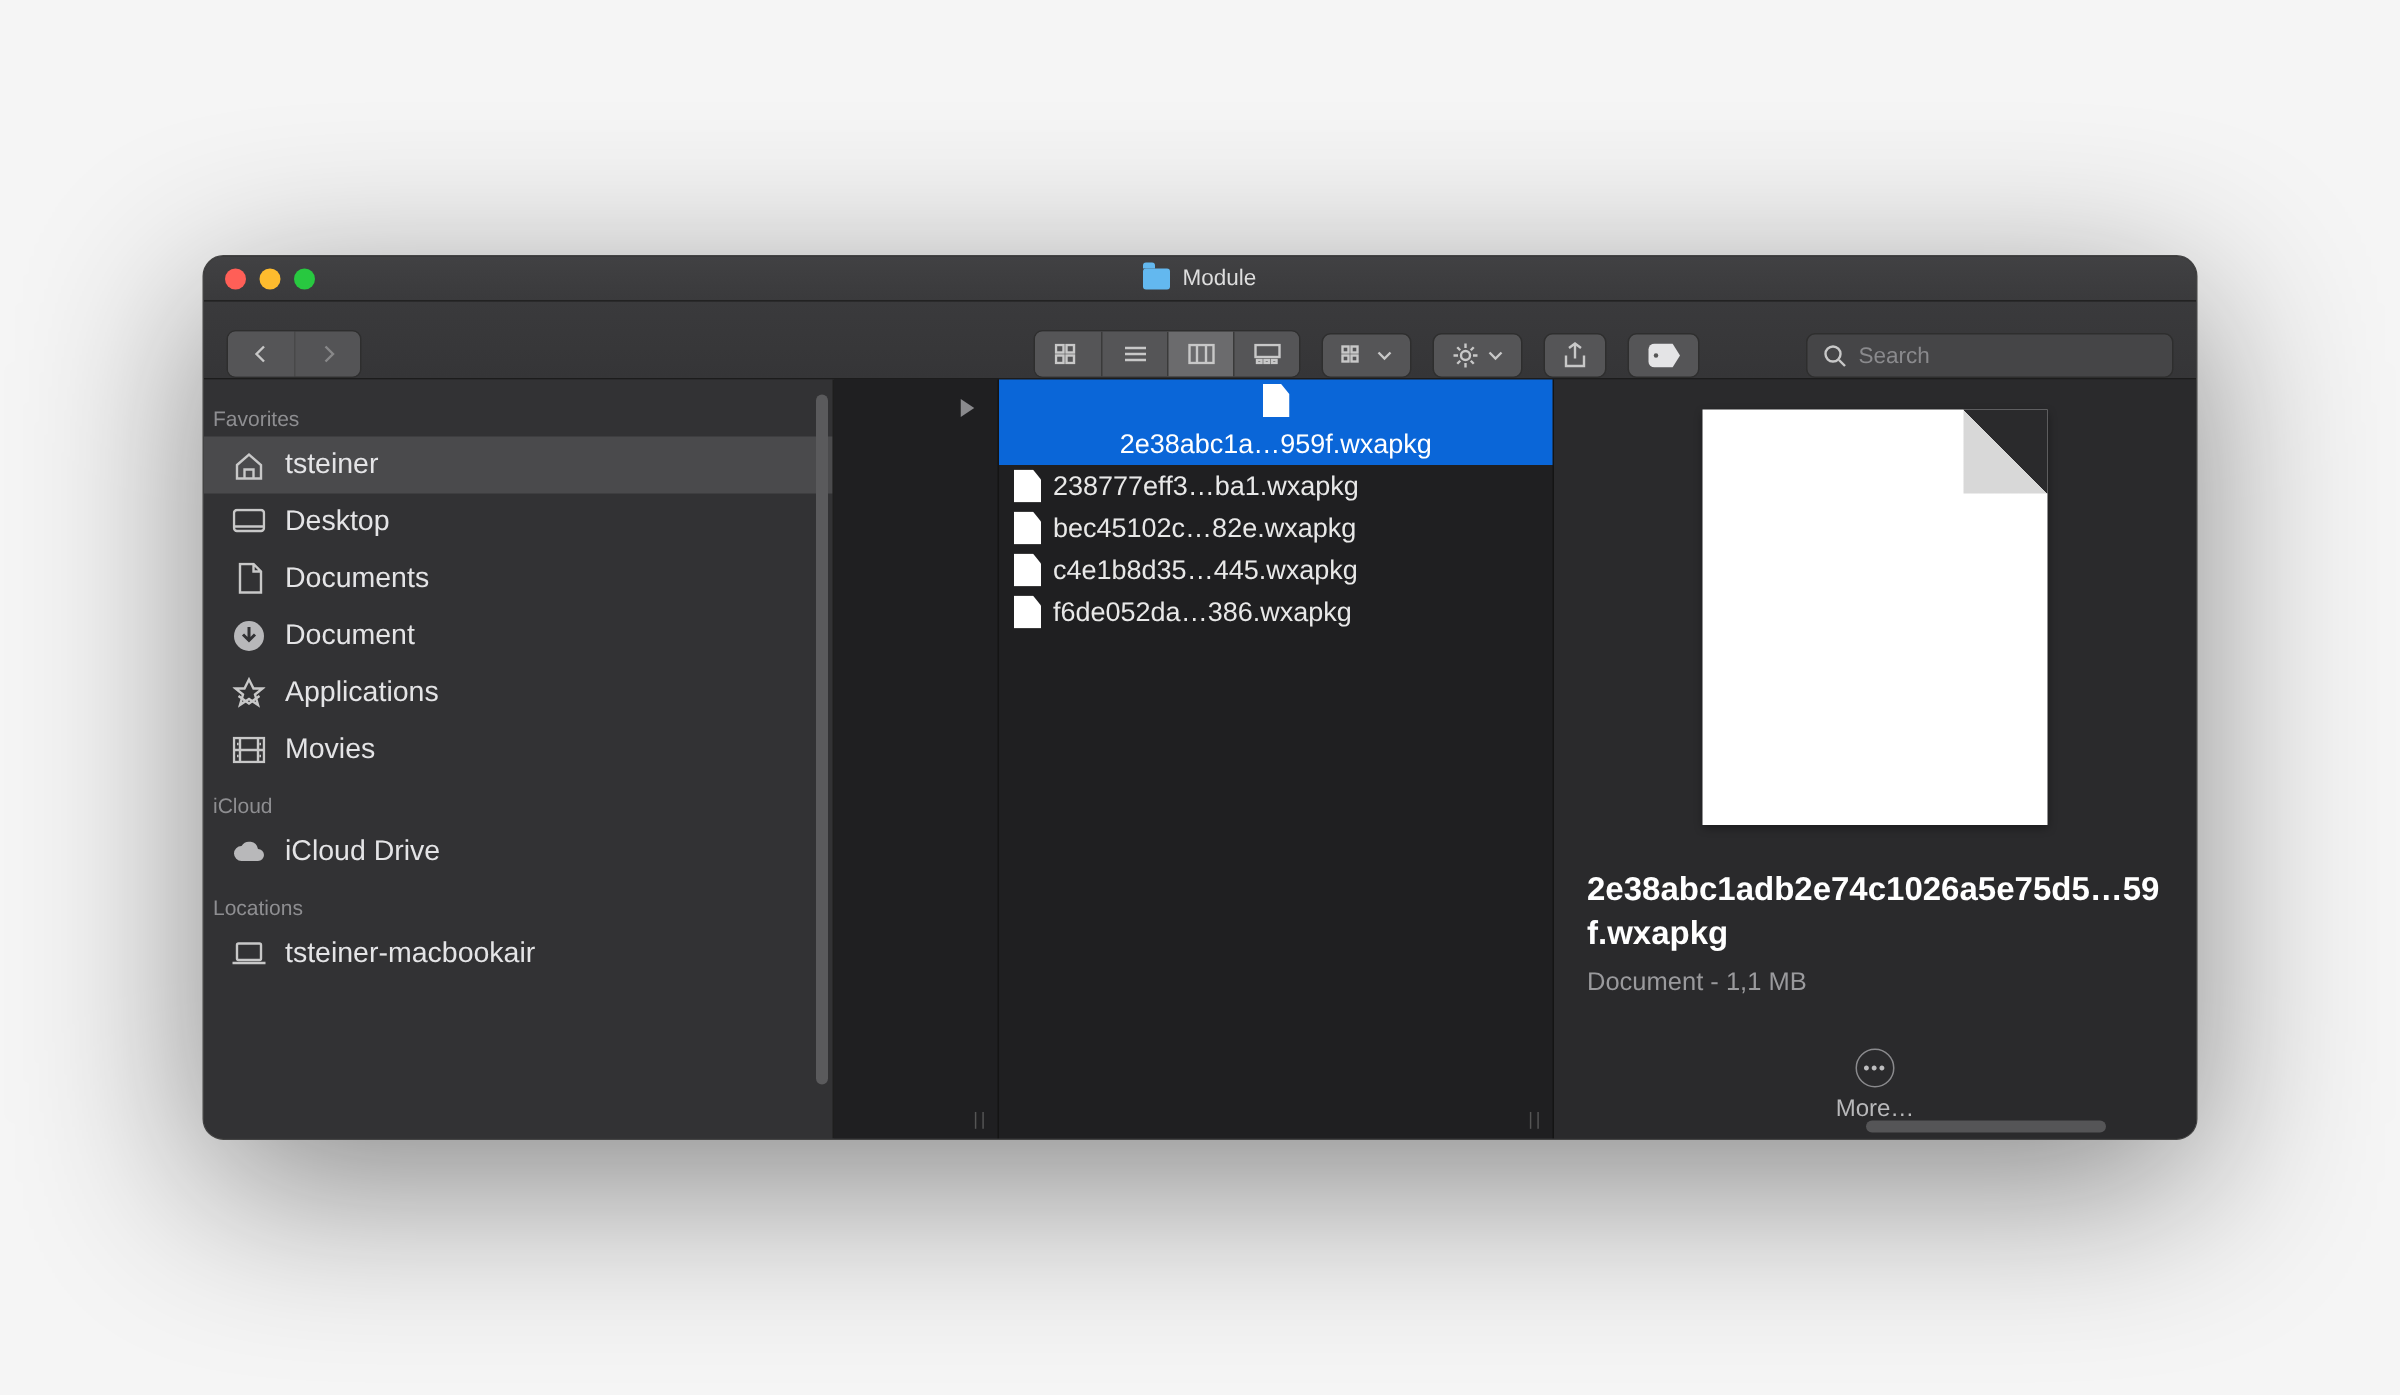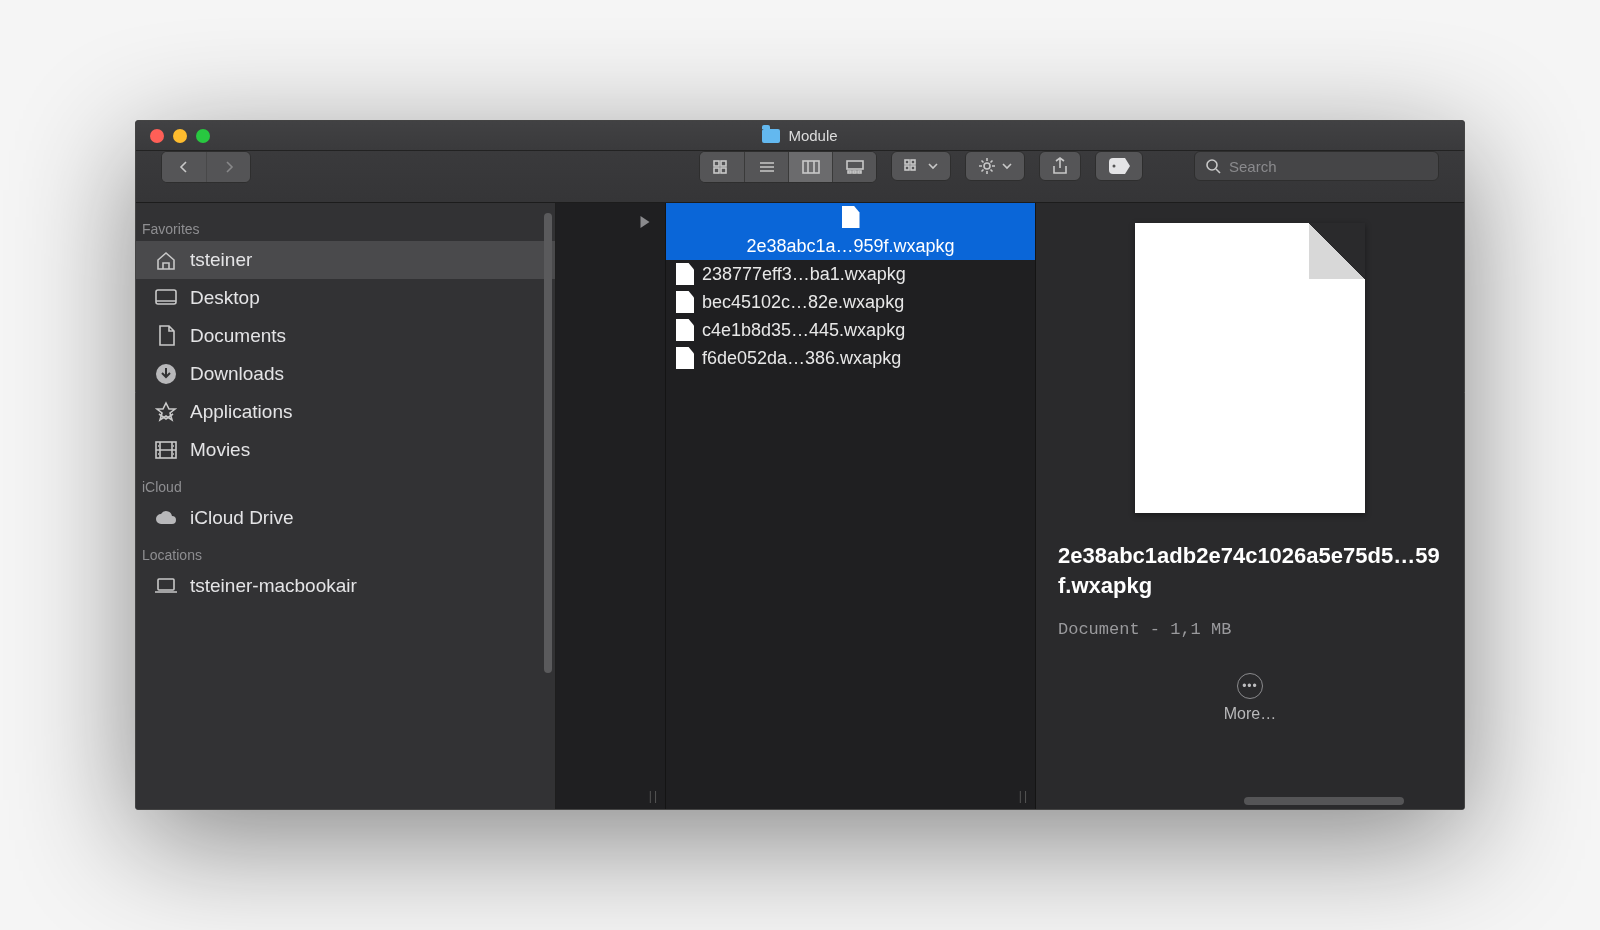--- a/index.html
+++ b/index.html
@@ -6,23 +6,23 @@
   body {
     width: 1600px; height: 930px;
     background: #f5f5f5;
     font-family: -apple-system, "Helvetica Neue", Arial, sans-serif;
     display: flex; align-items: center; justify-content: center;
   }
   .shadow-wrap {
     filter: drop-shadow(0 30px 60px rgba(0,0,0,0.45));
   }
   .window {
-    width: 1330px; height: 690px;
+    width: 1330px; height: 590px;
     background: #2a2a2c;
-    border-radius: 3px;
+    border-radius: 14px;
     overflow: hidden;
     border: 1px solid #444;
     display: flex; flex-direction: column;
   }
   
   .titlebar {
     height: 30px;
     background: linear-gradient(#414143,#3a3a3c);
     display: flex; align-items: center;
     position: relative;
@@ -46,22 +46,22 @@
   }
   .folder-glyph::before {
     content:""; position:absolute; top:-4px; left:0;
     width:8px; height:4px; background:#63b8ef; border-radius:2px 2px 0 0;
   }
   
   .toolbar {
     height: 52px;
     background: linear-gradient(#3a3a3c,#353537);
     border-bottom: 1px solid #1c1c1c;
-    display: flex; align-items: flex-start;
-    padding: 0 25px;
+    display: flex; align-items: flex-end;
+    padding: 0 15px;
     gap: 14px;
   }
   .seg {
     display: flex;
     background: #555557;
     border: 1px solid #2e2e2e;
     border-radius: 6px;
     overflow: hidden;
   }
   .seg button, .tbtn {
@@ -172,21 +172,21 @@
   .pv-doc::after {
     content:""; position:absolute; top:0; right:0;
     width:56px; height:56px;
     background: linear-gradient(225deg,#2a2a2c 50%, #d8d8d8 50.5%);
   }
   .pv-name {
     color:#fff; font-size:22px; font-weight:700;
     line-height:1.35; width:100%;
     word-break: break-all;
   }
-  .pv-meta { color:#9a9a9d; font-size:17px; margin-top:20px; width:100%;font-family:Liberation Mono, monospace; }
+  .pv-meta { color:#9a9a9d; font-size:17px; margin-top:8px; width:100%; }
   .more-btn {
     margin-top: 34px;
     display:flex; flex-direction:column; align-items:center; gap:6px;
     color:#b8b8ba; font-size:16px; cursor:pointer;
   }
   .more-circle {
     width:26px; height:26px; border:1.5px solid #8a8a8d; border-radius:50%;
     display:flex; align-items:center; justify-content:center;
     font-size:12px; letter-spacing:1px; color:#bdbdbf;
   }
@@ -333,21 +333,21 @@
             </span>
         <span>Documents</span>
       </div>
       <div class="sb-item">
         <span class="ic">
               <svg width="22" height="22" viewBox="0 0 22 22">
                 <circle cx="11" cy="11" r="10" fill="#b8b8ba"></circle>
                 <path d="M11 5v8M7 10l4 4 4-4" stroke="#323234" stroke-width="2" fill="none"></path>
               </svg>
             </span>
-        <span>Downloads</span>
+        <span>Document</span>
       </div>
       <div class="sb-item">
         <span class="ic">
               <svg width="22" height="22" viewBox="0 0 22 22">
                 <path class="ico" d="M11 2l3 6h6l-5 4 2 7-6-4-6 4 2-7-5-4h6z" fill="none"></path>
                 <path class="ico" d="M4 13l7 5 7-5"></path>
               </svg>
             </span>
         <span>Applications</span>
       </div>

